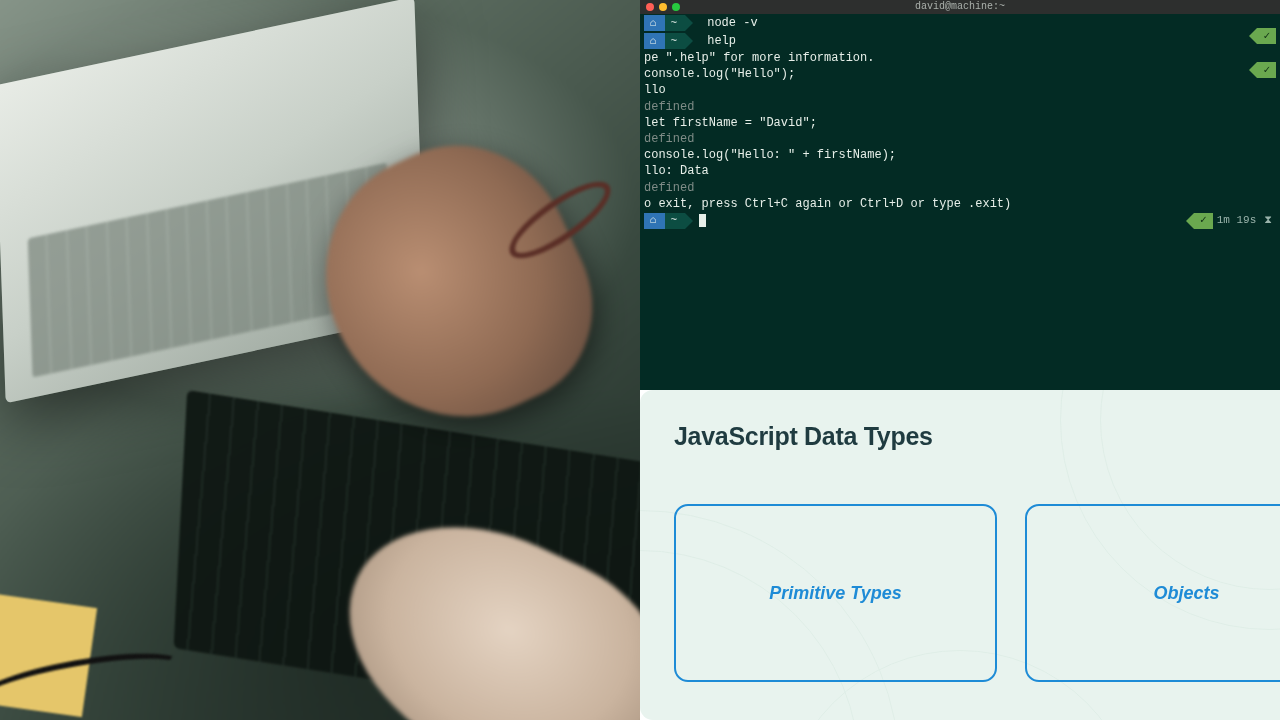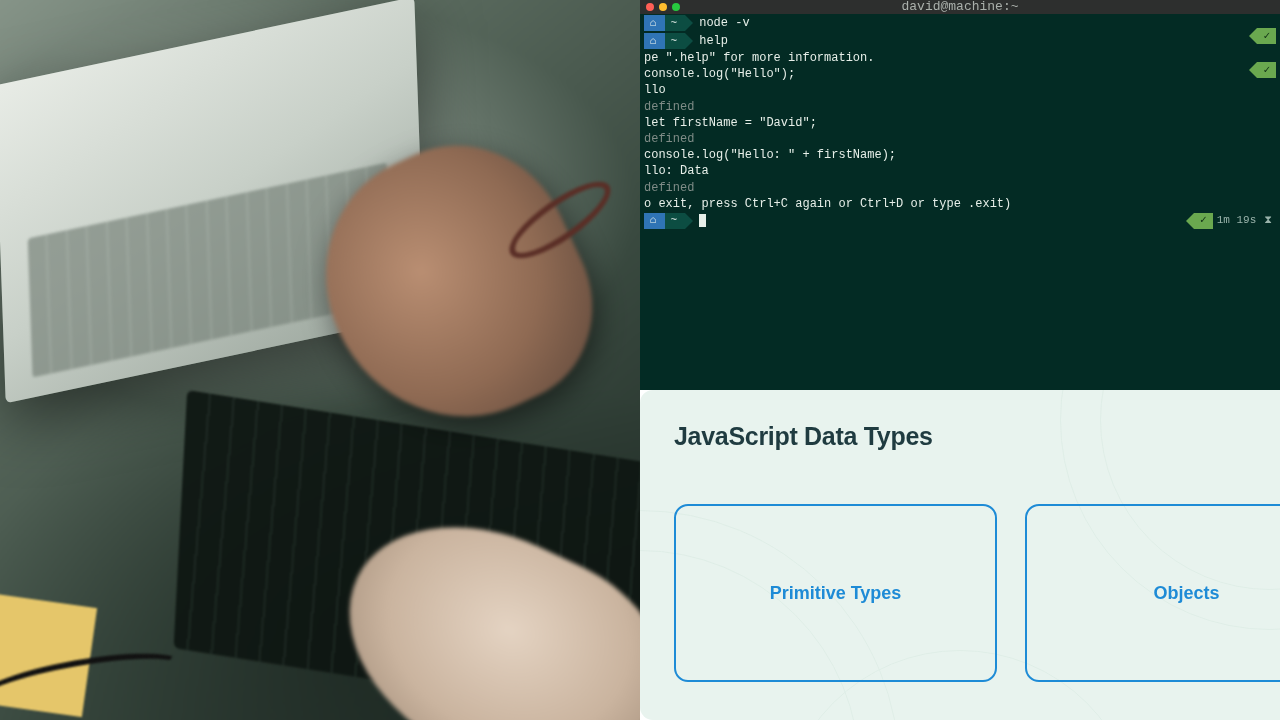--- a/index.html
+++ b/index.html
@@ -122,21 +122,21 @@
     overflow: hidden;
   }
   .term-titlebar {
     position: absolute;
     top: 0; left: 0; right: 0;
     height: 14px;
     background: #2d2f2e;
     display: flex;
     align-items: center;
     justify-content: center;
-    font-size: 13px;
+    font-size: 10px;
     color: #aab0ab;
   }
   .traffic {
     position: absolute; left: 6px; top: 3px;
     display: flex; gap: 5px;
   }
   .traffic span {
     width: 8px; height: 8px; border-radius: 50%;
     display: inline-block;
   }
@@ -166,21 +166,21 @@
     position: absolute;
     right: -8px; top: 0;
     border-top: 8px solid transparent;
     border-bottom: 8px solid transparent;
     border-left: 8px solid currentColor;
   }
   .seg-blue  { background: #2f74b5; color: #2f74b5; }
   .seg-teal  { background: #0c4d42; color: #0c4d42; }
   .seg-blue .txt, .seg-teal .txt { color: #eaf2ee; }
   .seg .home { color: #eaf2ee; font-weight: bold; }
-  .cmd { margin-left: 14px; color: #e7efe9; }
+  .cmd { margin-left: 22px; color: #e7efe9; }
 
   .undef { color: #7f8c87; }
 
   .badge-right {
     position: absolute;
     right: 4px;
     display: inline-flex; align-items: center;
     height: 16px;
     font-size: 11px;
   }
@@ -244,20 +244,21 @@
     border-radius: 14px;
     display: flex;
     align-items: center;
     justify-content: center;
     background: rgba(255,255,255,0);
   }
   .card-label {
     color: #1e8bd6;
     font-weight: 700;
     font-size: 18px;
+    font-style: italic;
   }
 </style>
 </head>
 <body>
 
 <div class="left">
   <div class="photo-wash"></div>
   <div class="laptop"></div>
   <div class="laptop-keys"></div>
   <div class="ext-keyboard"></div>

